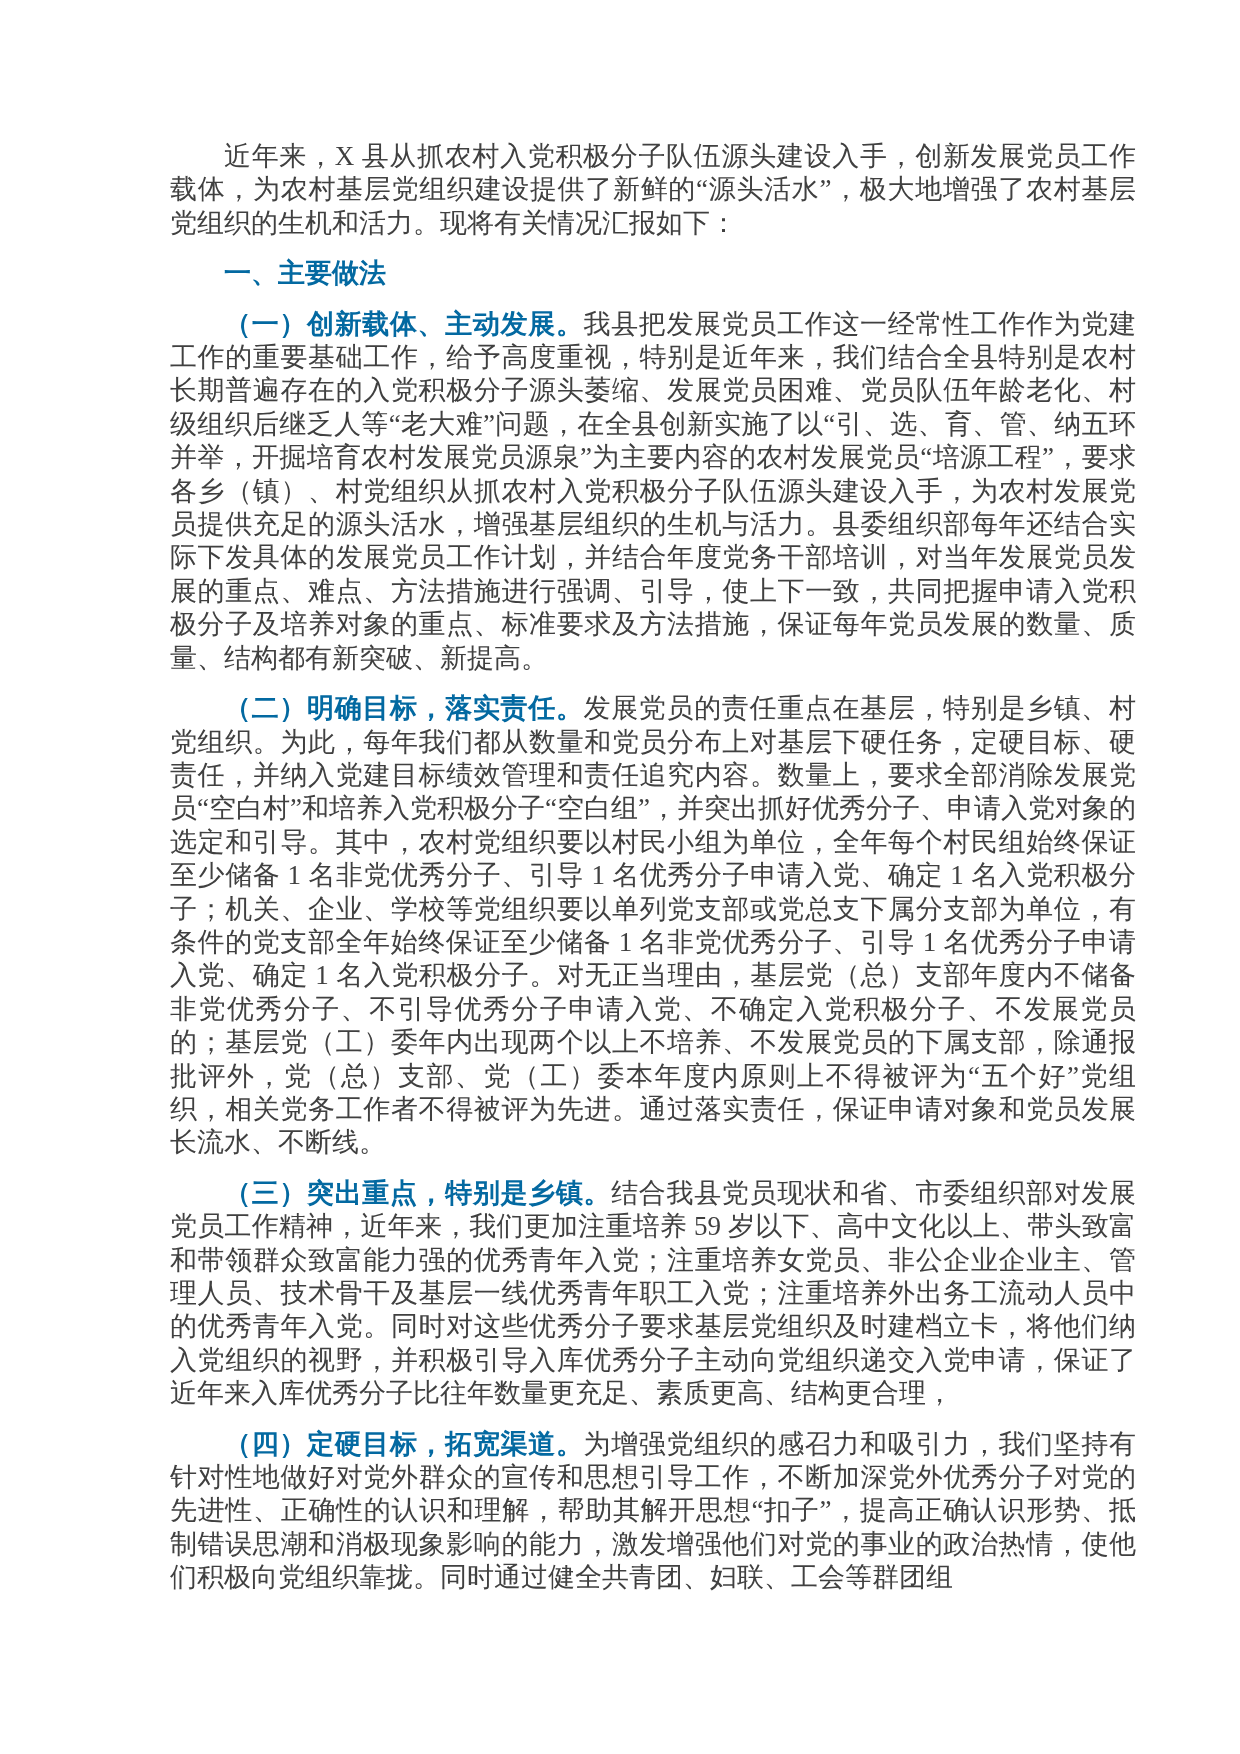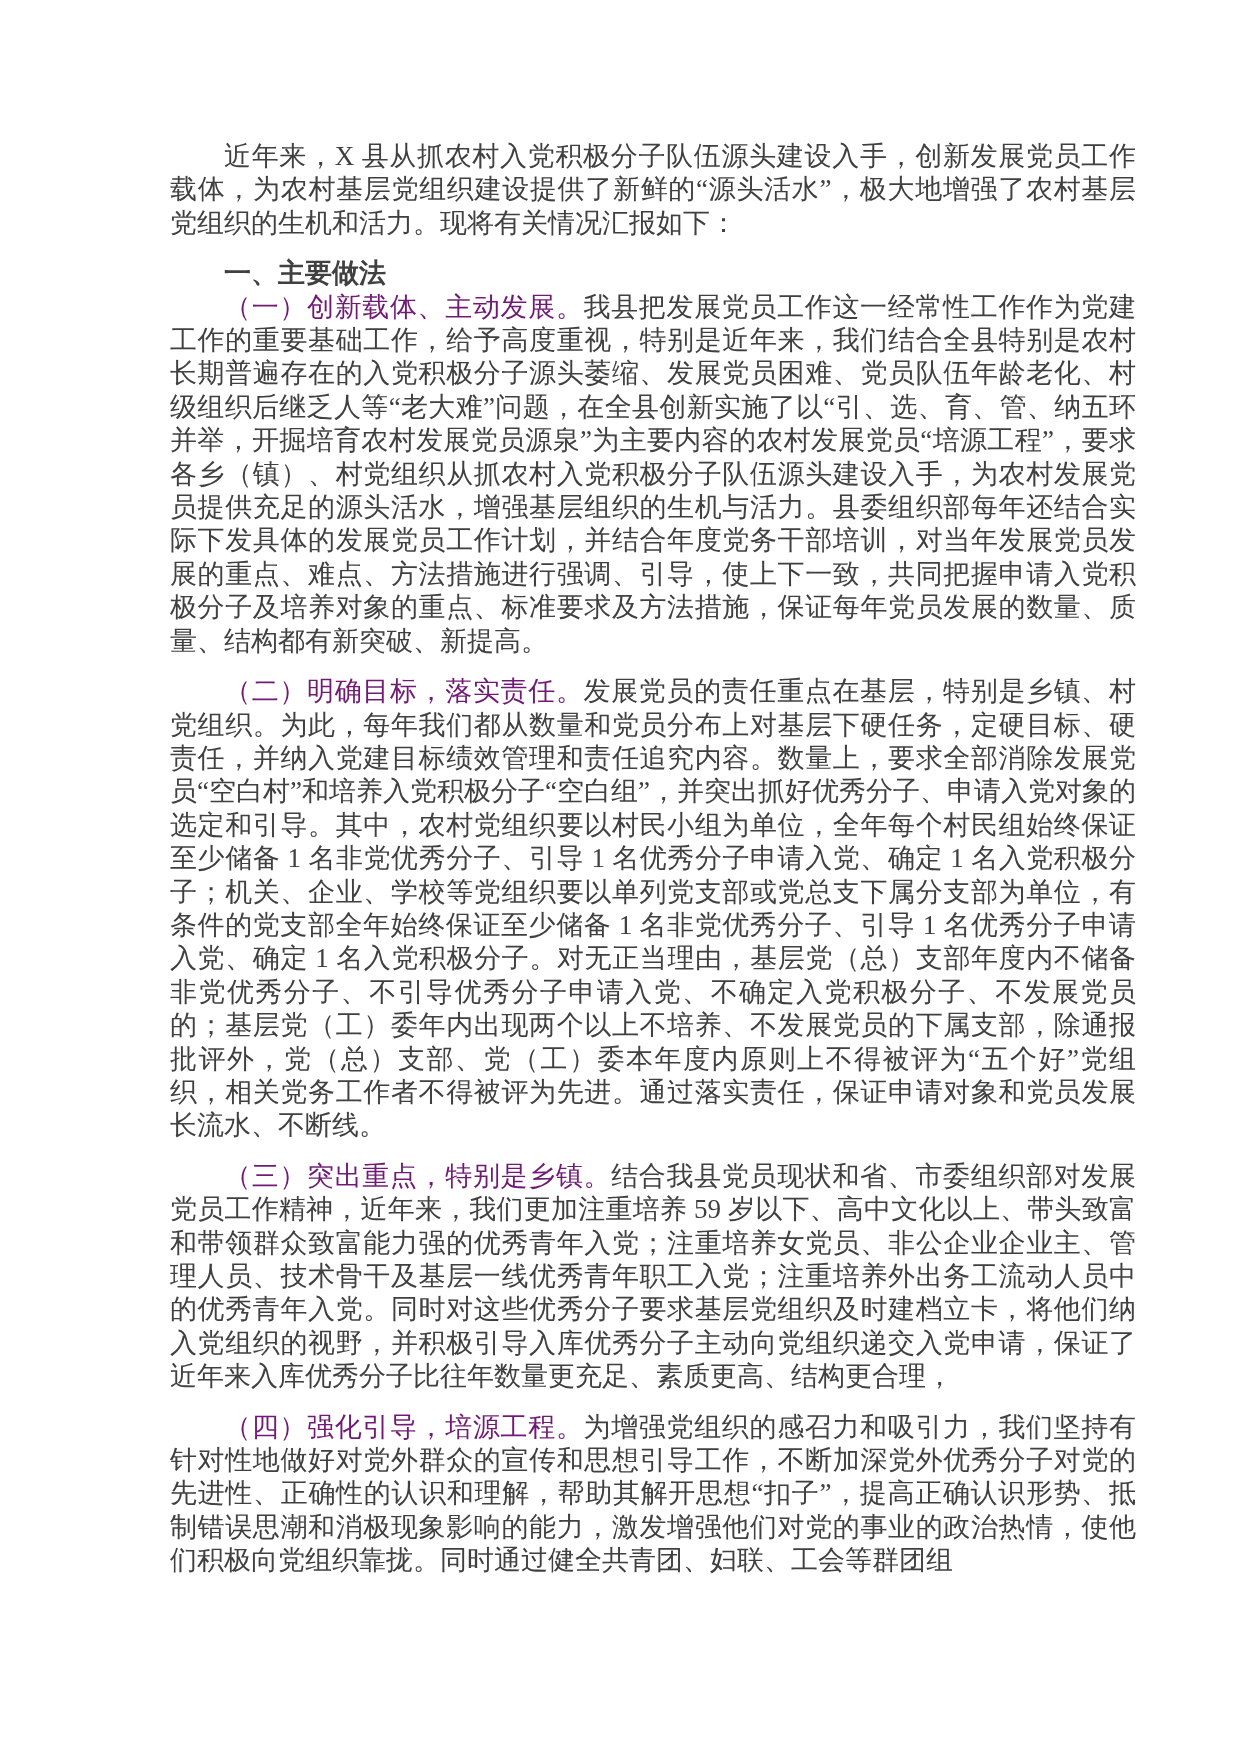--- a/index.html
+++ b/index.html
@@ -19,44 +19,44 @@
     font-size: 27px;
     line-height: 33.4px;
     color: #404040;
     text-align: justify;
   }
   .para {
     margin: 0 0 17px 0;
     text-indent: 2em;
   }
   .section-heading {
-    margin: 0 0 0 0;
+    margin: 0 0 17px 0;
     text-indent: 2em;
     font-size: 27px;
     line-height: 33.4px;
     font-weight: 700;
-    color: #404040;
+    color: #0369a1;
     font-family: "Liberation Sans", "DejaVu Sans", sans-serif;
   }
   .lead {
-    font-weight: 400;
-    color: #701a75;
+    font-weight: 700;
+    color: #0369a1;
     font-family: "Liberation Sans", "DejaVu Sans", sans-serif;
   }
 </style>
 </head>
 <body>
 
 <div class="page">
 
   <p class="para"><span>近年来，X 县从抓农村入党积极分子队伍源头建设入手，创新发展党员工作载体，为农村基层党组织建设提供了新鲜的“源头活水”，极大地增强了农村基层党组织的生机和活力。现将有关情况汇报如下：</span></p>
 
   <h2 class="section-heading">一、主要做法</h2>
 
   <p class="para"><span class="lead">（一）创新载体、主动发展。</span><span>我县把发展党员工作这一经常性工作作为党建工作的重要基础工作，给予高度重视，特别是近年来，我们结合全县特别是农村长期普遍存在的入党积极分子源头萎缩、发展党员困难、党员队伍年龄老化、村级组织后继乏人等“老大难”问题，在全县创新实施了以“引、选、育、管、纳五环并举，开掘培育农村发展党员源泉”为主要内容的农村发展党员“培源工程”，要求各乡（镇）、村党组织从抓农村入党积极分子队伍源头建设入手，为农村发展党员提供充足的源头活水，增强基层组织的生机与活力。县委组织部每年还结合实际下发具体的发展党员工作计划，并结合年度党务干部培训，对当年发展党员发展的重点、难点、方法措施进行强调、引导，使上下一致，共同把握申请入党积极分子及培养对象的重点、标准要求及方法措施，保证每年党员发展的数量、质量、结构都有新突破、新提高。</span></p>
 
   <p class="para"><span class="lead">（二）明确目标，落实责任。</span><span>发展党员的责任重点在基层，特别是乡镇、村党组织。为此，每年我们都从数量和党员分布上对基层下硬任务，定硬目标、硬责任，并纳入党建目标绩效管理和责任追究内容。数量上，要求全部消除发展党员“空白村”和培养入党积极分子“空白组”，并突出抓好优秀分子、申请入党对象的选定和引导。其中，农村党组织要以村民小组为单位，全年每个村民组始终保证至少储备 1 名非党优秀分子、引导 1 名优秀分子申请入党、确定 1 名入党积极分子；机关、企业、学校等党组织要以单列党支部或党总支下属分支部为单位，有条件的党支部全年始终保证至少储备 1 名非党优秀分子、引导 1 名优秀分子申请入党、确定 1 名入党积极分子。对无正当理由，基层党（总）支部年度内不储备非党优秀分子、不引导优秀分子申请入党、不确定入党积极分子、不发展党员的；基层党（工）委年内出现两个以上不培养、不发展党员的下属支部，除通报批评外，党（总）支部、党（工）委本年度内原则上不得被评为“五个好”党组织，相关党务工作者不得被评为先进。通过落实责任，保证申请对象和党员发展长流水、不断线。</span></p>
 
   <p class="para"><span class="lead">（三）突出重点，特别是乡镇。</span><span>结合我县党员现状和省、市委组织部对发展党员工作精神，近年来，我们更加注重培养 59 岁以下、高中文化以上、带头致富和带领群众致富能力强的优秀青年入党；注重培养女党员、非公企业企业主、管理人员、技术骨干及基层一线优秀青年职工入党；注重培养外出务工流动人员中的优秀青年入党。同时对这些优秀分子要求基层党组织及时建档立卡，将他们纳入党组织的视野，并积极引导入库优秀分子主动向党组织递交入党申请，保证了近年来入库优秀分子比往年数量更充足、素质更高、结构更合理，</span></p>
 
-  <p class="para"><span class="lead">（四）强化引导，培源工程。</span><span>为增强党组织的感召力和吸引力，我们坚持有针对性地做好对党外群众的宣传和思想引导工作，不断加深党外优秀分子对党的先进性、正确性的认识和理解，帮助其解开思想“扣子”，提高正确认识形势、抵制错误思潮和消极现象影响的能力，激发增强他们对党的事业的政治热情，使他们积极向党组织靠拢。同时通过健全共青团、妇联、工会等群团组</span></p>
+  <p class="para"><span class="lead">（四）定硬目标，拓宽渠道。</span><span>为增强党组织的感召力和吸引力，我们坚持有针对性地做好对党外群众的宣传和思想引导工作，不断加深党外优秀分子对党的先进性、正确性的认识和理解，帮助其解开思想“扣子”，提高正确认识形势、抵制错误思潮和消极现象影响的能力，激发增强他们对党的事业的政治热情，使他们积极向党组织靠拢。同时通过健全共青团、妇联、工会等群团组</span></p>
 
 </div>
 
 </body></html>

